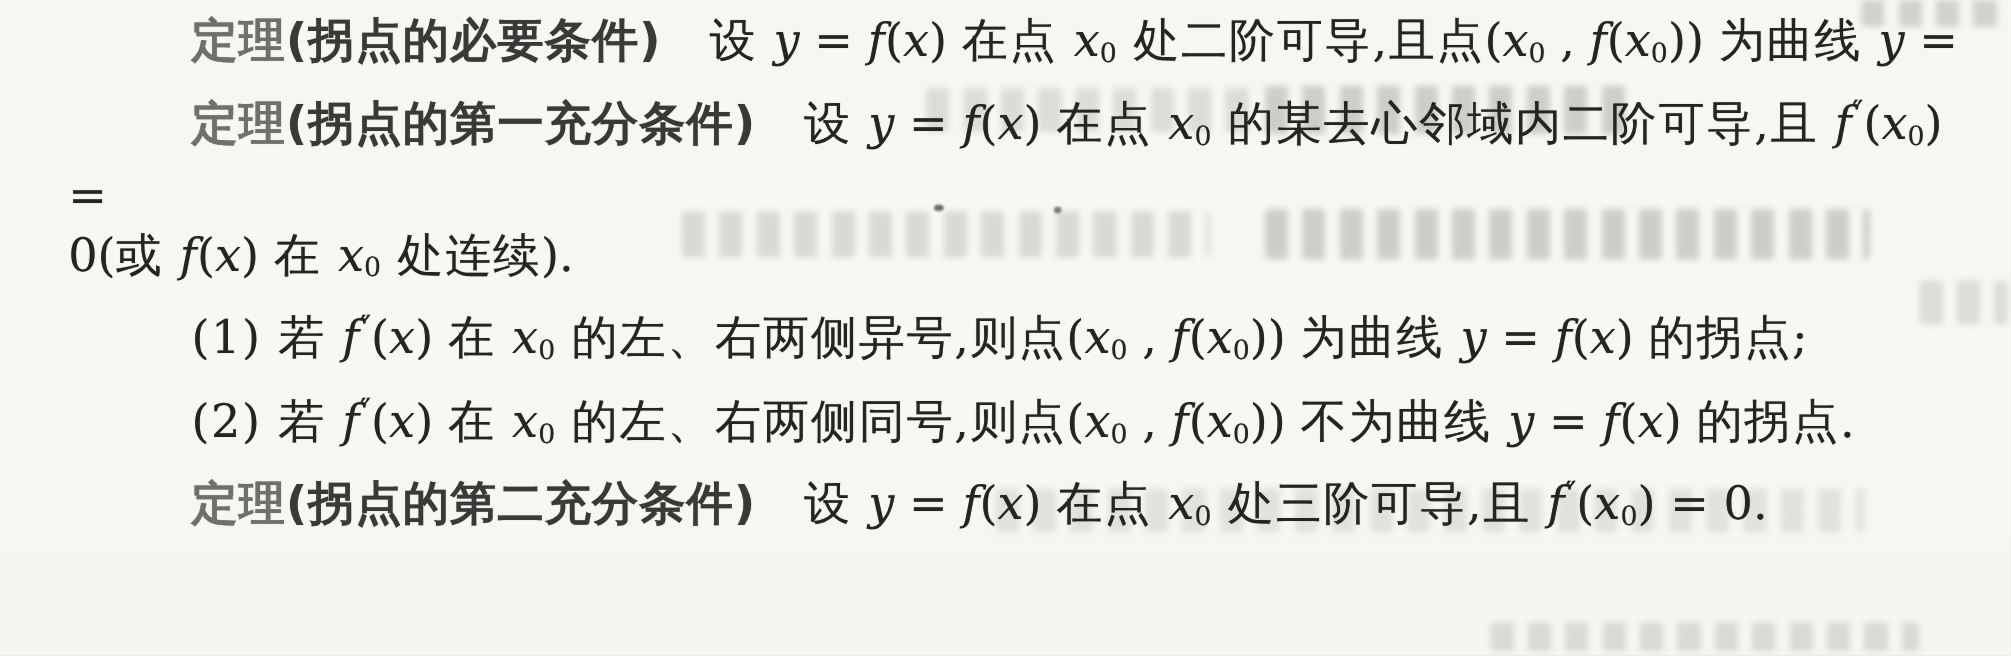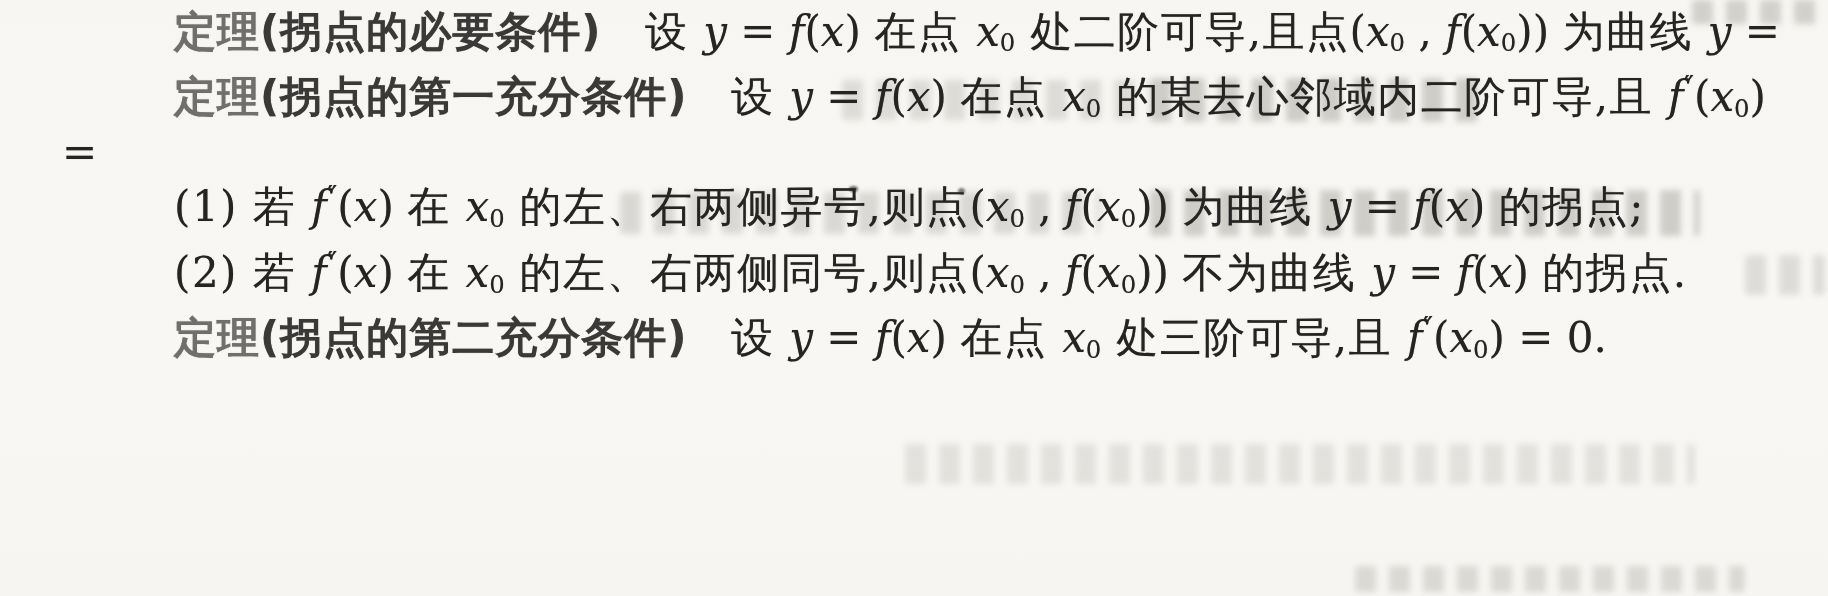--- a/index.html
+++ b/index.html
@@ -9,21 +9,21 @@
     background:linear-gradient(180deg,#f7f6f2 0%, #f8f7f4 55%, #f6f5f1 100%);
     overflow:hidden;
     font-family:"DejaVu Serif", serif;
   }
   .content {
     position:absolute; left:62px; top:10px; width:1740px;
     color:#262422;
   }
   .line {
     font-size:42px;
-    line-height:44px;
+    line-height:54px;
     white-space:pre-wrap;
     text-shadow:0 0 0.7px rgba(45,42,40,0.55);
   }
   .line.indent { text-indent:112px; }
   .seg-c  { font-family:"DejaVu Serif", serif; letter-spacing:1.5px; }
   .seg-h  { font-family:"DejaVu Sans", sans-serif; font-weight:bold; color:#3b3937; letter-spacing:1px; }
   .seg-hl { font-family:"DejaVu Sans", sans-serif; font-weight:bold; color:#716f6c; letter-spacing:1px; }
   .seg-m  { font-family:"DejaVu Serif", serif; font-style:italic; }
   .seg-r  { font-family:"DejaVu Serif", serif; }
   .seg-sub { font-family:"DejaVu Serif", serif; font-size:0.58em; vertical-align:-0.22em; }
@@ -50,18 +50,19 @@
   <div class="ghost" style="left:1150px; top:190px; width:550px; height:46px; opacity:.55;"></div>
   <div class="ghost" style="left:1745px; top:255px; width:80px;  height:40px; opacity:.35;"></div>
   <div class="ghost" style="left:905px;  top:444px; width:790px; height:40px; opacity:.28;"></div>
   <div class="ghost" style="left:1355px; top:566px; width:390px; height:26px; opacity:.38;"></div>
   <div class="speck" style="left:849px; top:186px; width:9px; height:6px; opacity:.8;"></div>
   <div class="speck" style="left:958px; top:188px; width:7px; height:6px; opacity:.7;"></div>
 
   <div class="content">
       <div class="line indent"><span class="seg-hl">定理</span><span class="seg-h">(拐点的必要条件)</span><span class="seg-c">　设 </span><span class="seg-m">y</span><span class="seg-r"> = </span><span class="seg-m">f</span><span class="seg-r">(</span><span class="seg-m">x</span><span class="seg-r">) </span><span class="seg-c">在点 </span><span class="seg-m">x</span><span class="seg-sub">0</span><span class="seg-c"> 处二阶可导,且点</span><span class="seg-r">(</span><span class="seg-m">x</span><span class="seg-sub">0</span><span class="seg-r"> , </span><span class="seg-m">f</span><span class="seg-r">(</span><span class="seg-m">x</span><span class="seg-sub">0</span><span class="seg-r">)) </span><span class="seg-c">为曲线 </span><span class="seg-m">y</span><span class="seg-r"> =</span></div>
       <div class="line indent"><span class="seg-hl">定理</span><span class="seg-h">(拐点的第一充分条件)</span><span class="seg-c">　设 </span><span class="seg-m">y</span><span class="seg-r"> = </span><span class="seg-m">f</span><span class="seg-r">(</span><span class="seg-m">x</span><span class="seg-r">) </span><span class="seg-c">在点 </span><span class="seg-m">x</span><span class="seg-sub">0</span><span class="seg-c"> 的某去心邻域内二阶可导,且 </span><span class="seg-m">f</span><span class="seg-pr">′′</span><span class="seg-r">(</span><span class="seg-m">x</span><span class="seg-sub">0</span><span class="seg-r">) =</span></div>
+      <div class="line"><span class="seg-r">0(</span><span class="seg-c">或 </span><span class="seg-m">f</span><span class="seg-r">(</span><span class="seg-m">x</span><span class="seg-r">) </span><span class="seg-c">在 </span><span class="seg-m">x</span><span class="seg-sub">0</span><span class="seg-c"> 处连续</span><span class="seg-r">).</span></div>
       <div class="line indent"><span class="seg-c">(1) 若 </span><span class="seg-m">f</span><span class="seg-pr">′′</span><span class="seg-r">(</span><span class="seg-m">x</span><span class="seg-r">) </span><span class="seg-c">在 </span><span class="seg-m">x</span><span class="seg-sub">0</span><span class="seg-c"> 的左、右两侧异号,则点</span><span class="seg-r">(</span><span class="seg-m">x</span><span class="seg-sub">0</span><span class="seg-r"> , </span><span class="seg-m">f</span><span class="seg-r">(</span><span class="seg-m">x</span><span class="seg-sub">0</span><span class="seg-r">)) </span><span class="seg-c">为曲线 </span><span class="seg-m">y</span><span class="seg-r"> = </span><span class="seg-m">f</span><span class="seg-r">(</span><span class="seg-m">x</span><span class="seg-r">) </span><span class="seg-c">的拐点;</span></div>
       <div class="line indent"><span class="seg-c">(2) 若 </span><span class="seg-m">f</span><span class="seg-pr">′′</span><span class="seg-r">(</span><span class="seg-m">x</span><span class="seg-r">) </span><span class="seg-c">在 </span><span class="seg-m">x</span><span class="seg-sub">0</span><span class="seg-c"> 的左、右两侧同号,则点</span><span class="seg-r">(</span><span class="seg-m">x</span><span class="seg-sub">0</span><span class="seg-r"> , </span><span class="seg-m">f</span><span class="seg-r">(</span><span class="seg-m">x</span><span class="seg-sub">0</span><span class="seg-r">)) </span><span class="seg-c">不为曲线 </span><span class="seg-m">y</span><span class="seg-r"> = </span><span class="seg-m">f</span><span class="seg-r">(</span><span class="seg-m">x</span><span class="seg-r">) </span><span class="seg-c">的拐点.</span></div>
       <div class="line indent"><span class="seg-hl">定理</span><span class="seg-h">(拐点的第二充分条件)</span><span class="seg-c">　设 </span><span class="seg-m">y</span><span class="seg-r"> = </span><span class="seg-m">f</span><span class="seg-r">(</span><span class="seg-m">x</span><span class="seg-r">) </span><span class="seg-c">在点 </span><span class="seg-m">x</span><span class="seg-sub">0</span><span class="seg-c"> 处三阶可导,且 </span><span class="seg-m">f</span><span class="seg-pr">′′</span><span class="seg-r">(</span><span class="seg-m">x</span><span class="seg-sub">0</span><span class="seg-r">) = 0.</span></div>
     </div>
 
 </div>
 
 </body></html>

